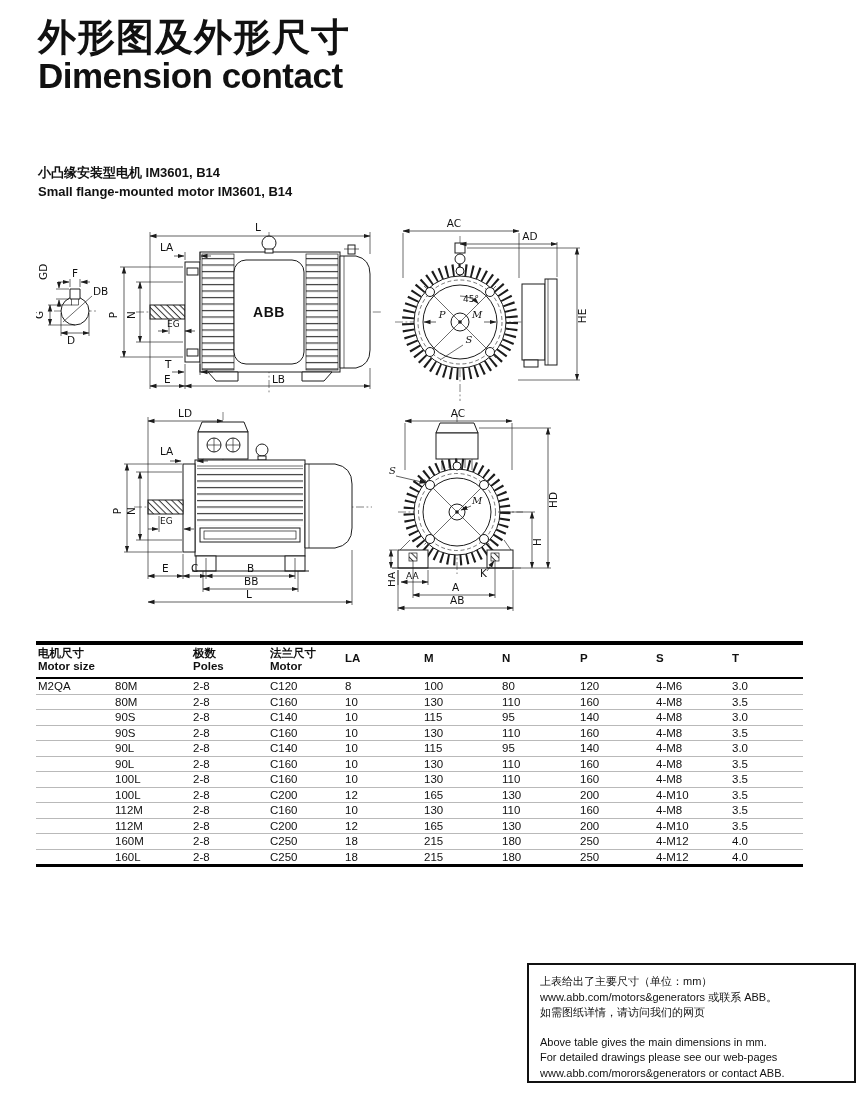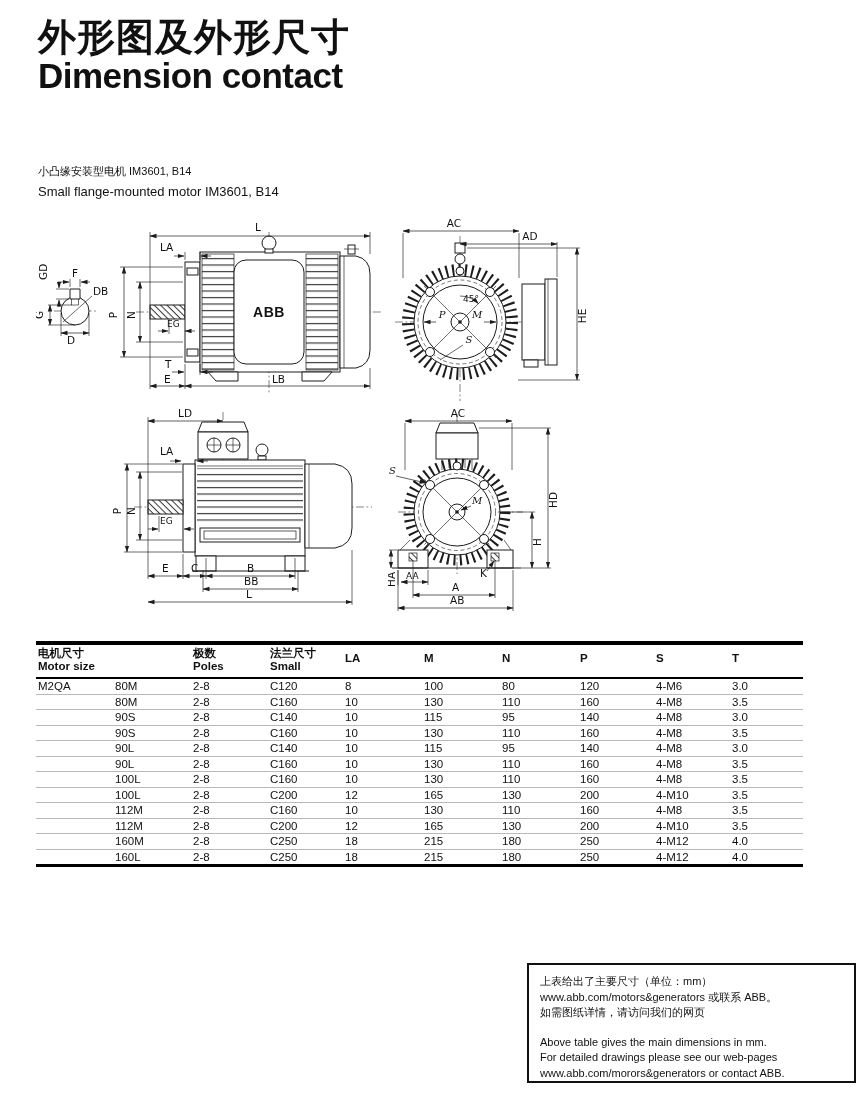--- a/index.html
+++ b/index.html
@@ -1,21 +1,21 @@
 <!DOCTYPE html>
 <html><head>
 <meta charset="utf-8">
 <style>
   html,body{margin:0;padding:0;background:#fff;}
   body{width:856px;height:1101px;position:relative;font-family:"Liberation Sans",sans-serif;color:#111;overflow:hidden;}
   .abs{position:absolute;}
   .title-zh{left:38px;top:12px;font-size:38px;font-weight:bold;letter-spacing:1px;}
   .title-en{left:38px;top:56px;font-size:35px;font-weight:bold;letter-spacing:-.5px;}
-  .sub-zh{left:38px;top:164px;font-size:11px;font-weight:normal;}
-  .sub-en{left:38px;top:184px;font-size:13px;font-weight:normal;}
+  .sub-zh{left:38px;top:164px;font-size:13px;font-weight:bold;}
+  .sub-en{left:38px;top:184px;font-size:13px;font-weight:bold;}
 
   svg text{font:10.5px "DejaVu Sans",sans-serif;fill:#111;}
   svg text.dli{font:italic 10px "DejaVu Serif",serif;}
   svg text.sm{font-size:9px;}
   .ln{fill:none;stroke:#1c1c1c;stroke-width:1;}
   .lnf{fill:#fff;stroke:#1c1c1c;stroke-width:1;}
   .tn{fill:none;stroke:#1c1c1c;stroke-width:.65;}
   .dm{fill:none;stroke:#1c1c1c;stroke-width:.7;}
   .cl{fill:none;stroke:#1c1c1c;stroke-width:.55;stroke-dasharray:8 2.5 1.8 2.5;}
   .dsh{fill:none;stroke:#1c1c1c;stroke-width:.6;stroke-dasharray:4 2.6;}
@@ -345,21 +345,21 @@
         <div>电机尺寸</div>
         <div>Motor size</div>
       </th>
       <th></th>
       <th>
         <div>极数</div>
         <div>Poles</div>
       </th>
       <th>
         <div>法兰尺寸</div>
-        <div>Small</div>
+        <div>Motor</div>
       </th>
       <th class="mid">LA</th>
       <th class="mid">M</th>
       <th class="mid">N</th>
       <th class="mid">P</th>
       <th class="mid">S</th>
       <th class="mid">T</th>
     </tr>
   </thead>
   <tbody id="tbody">

